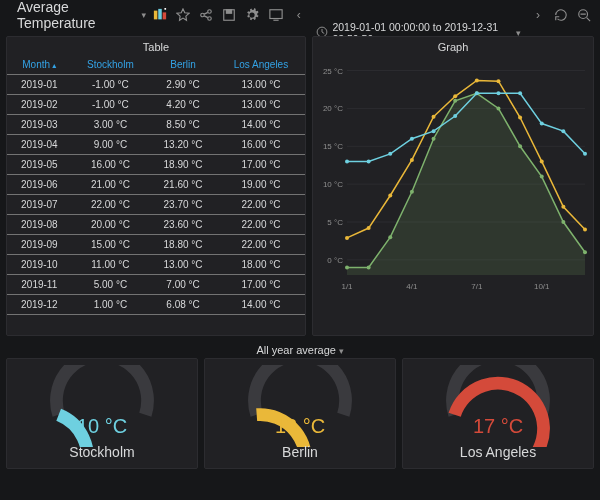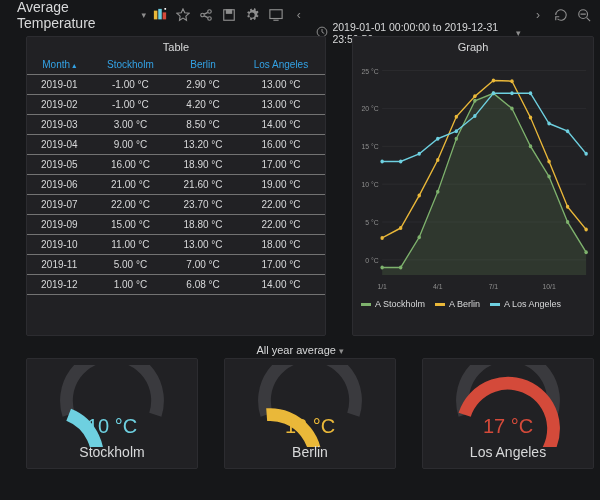--- a/index.html
+++ b/index.html
@@ -38,21 +38,20 @@
 }
 .panels-row {
   display: flex;
   gap: 6px;
   padding: 6px;
 }
 .panel {
   background: #212124;
   border: 1px solid #2c2c30;
   border-radius: 2px;
-  margin-left: 20px;
 }
 .panel-title {
   text-align: center;
   font-size: 11px;
   color: #d8d9da;
   padding: 4px 0 2px;
 }
 .table-panel { width: 300px; height: 300px; }
 .graph-panel { flex: 1; height: 300px; position: relative; }
 table { width: 100%; border-collapse: collapse; font-size: 10px; }
@@ -210,20 +209,26 @@
           <tr>
             <td>2019-06</td>
             <td>21.00 °C</td>
             <td>21.60 °C</td>
             <td>19.00 °C</td>
           </tr>
           <tr>
             <td>2019-07</td>
             <td>22.00 °C</td>
             <td>23.70 °C</td>
+            <td>22.00 °C</td>
+          </tr>
+          <tr>
+            <td>2019-08</td>
+            <td>20.00 °C</td>
+            <td>23.60 °C</td>
             <td>22.00 °C</td>
           </tr>
           <tr>
             <td>2019-09</td>
             <td>15.00 °C</td>
             <td>18.80 °C</td>
             <td>22.00 °C</td>
           </tr>
           <tr>
             <td>2019-10</td>
@@ -301,34 +306,20 @@
           <circle cx="120.54545454545455" cy="76.14285714285714" r="2" fill="#6ed0e0"></circle>
           <circle cx="142.1818181818182" cy="61" r="2" fill="#6ed0e0"></circle>
           <circle cx="163.8181818181818" cy="38.28571428571429" r="2" fill="#6ed0e0"></circle>
           <circle cx="185.45454545454547" cy="38.28571428571429" r="2" fill="#6ed0e0"></circle>
           <circle cx="207.0909090909091" cy="38.28571428571429" r="2" fill="#6ed0e0"></circle>
           <circle cx="228.72727272727272" cy="68.57142857142857" r="2" fill="#6ed0e0"></circle>
           <circle cx="250.36363636363637" cy="76.14285714285714" r="2" fill="#6ed0e0"></circle>
           <circle cx="272" cy="98.85714285714286" r="2" fill="#6ed0e0"></circle>
         </svg>
     </div>
-    <div class="graph-legend" id="graph-legend">
-        <div class="legend-item">
-          <span class="legend-sw" style="background:#7eb26d"></span>
-          <span>A Stockholm</span>
-        </div>
-        <div class="legend-item">
-          <span class="legend-sw" style="background:#eab839"></span>
-          <span>A Berlin</span>
-        </div>
-        <div class="legend-item">
-          <span class="legend-sw" style="background:#6ed0e0"></span>
-          <span>A Los Angeles</span>
-        </div>
-      </div>
   </div>
 </div>
 
 <div class="section-title-row">
   <span>All year average</span>
   <span class="drop-caret">▾</span>
 </div>
 
 <div class="gauges-row" id="gauges-row">
     <div class="panel gauge-panel">

